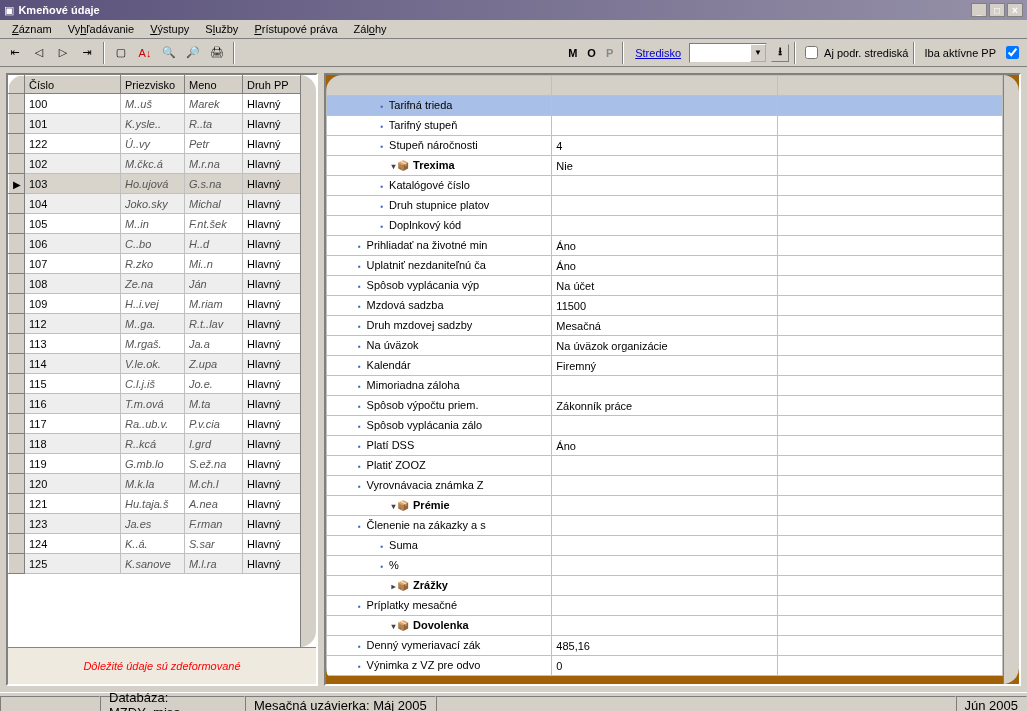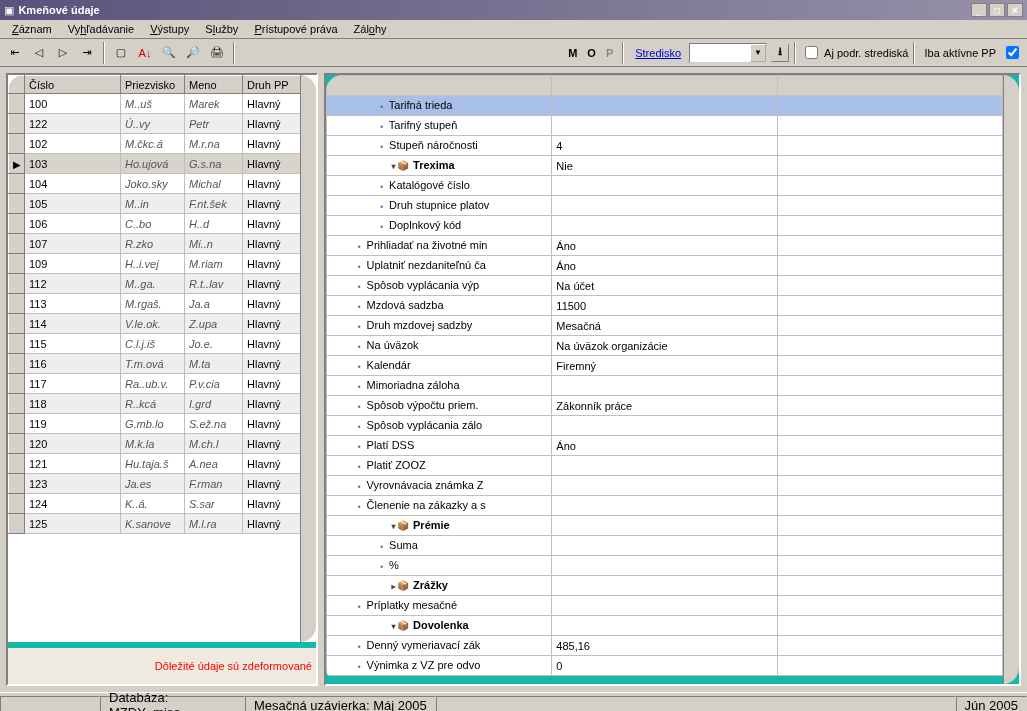--- a/index.html
+++ b/index.html
@@ -36,23 +36,23 @@
 .grid .rh { width: 16px; background: #d4d0c8; border: 1px solid; border-color: #fff #808080 #808080 #fff; }
 .grid .c1 { width: 96px; }
 .grid .c2 { width: 64px; }
 .grid .c3 { width: 58px; }
 .grid .c4 { width: 60px; }
 .grid tr:nth-child(even) td.cdata { background: #eeeeee; }
 .grid tr:nth-child(odd) td.cdata { background: #ffffff; }
 .grid tr.sel td.cdata { background: #d8d4cc; }
 .grid .arrow { color: black; font-size: 10px; }
 .obf { filter: blur(0.4px); color: #555; font-style: italic; }
-.footer-left { background: #eeeae0; color: red; text-align: right; padding: 12px 4px; border-top: 6px solid #14b8a6; }
-
-.rightpanel { flex: 1; display: flex; flex-direction: column; border: 2px solid; border-color: #808080 #fff #fff #808080; background: #14b8a6; align-items: flex-end; }
+.footer-left { background: #eeeae0; color: red; text-align: center; padding: 12px 4px; border-top: 1px solid #14b8a6; font-style: italic; }
+
+.rightpanel { flex: 1; display: flex; flex-direction: column; border: 2px solid; border-color: #808080 #fff #fff #808080; background: #a16207; align-items: flex-end; }
 .proptable { width: 100%; border-collapse: collapse; table-layout: fixed; }
 .proptable td { border: 1px solid #c0c0c0; padding: 1px 4px; height: 20px; white-space: nowrap; overflow: hidden; }
 .proptable .pc0 { width: 200px; }
 .proptable .pc1 { width: 200px; }
 .proptable .pc2 { width: 200px; }
 .ptop { background: #d4d0c8; height: 18px; }
 .prow { background: white; }
 .prow.sel .plabel, .prow.sel .pval, .prow.sel .pc2 { background: #a8c0e8; }
 .plabel { overflow: hidden; }
 .plabel.bold { font-weight: bold; padding-left: 40px; }
@@ -139,20 +139,27 @@
           <tbody id="left-body">
               <tr>
                 <td class="rh"></td>
                 <td class="cdata c1">100</td>
                 <td class="cdata c2"><span class="obf">M..uš</span></td>
                 <td class="cdata c3"><span class="obf">Marek</span></td>
                 <td class="cdata c4">Hlavný</td>
               </tr>
               <tr>
                 <td class="rh"></td>
+                <td class="cdata c1">101</td>
+                <td class="cdata c2"><span class="obf">K.ysle..</span></td>
+                <td class="cdata c3"><span class="obf">R..ta</span></td>
+                <td class="cdata c4">Hlavný</td>
+              </tr>
+              <tr>
+                <td class="rh"></td>
                 <td class="cdata c1">122</td>
                 <td class="cdata c2"><span class="obf">Ú..vy</span></td>
                 <td class="cdata c3"><span class="obf">Petr</span></td>
                 <td class="cdata c4">Hlavný</td>
               </tr>
               <tr>
                 <td class="rh"></td>
                 <td class="cdata c1">102</td>
                 <td class="cdata c2"><span class="obf">M.čkc.á</span></td>
                 <td class="cdata c3"><span class="obf">M.r.na</span></td>
@@ -184,20 +191,27 @@
                 <td class="cdata c1">106</td>
                 <td class="cdata c2"><span class="obf">C..bo</span></td>
                 <td class="cdata c3"><span class="obf">H..d</span></td>
                 <td class="cdata c4">Hlavný</td>
               </tr>
               <tr>
                 <td class="rh"></td>
                 <td class="cdata c1">107</td>
                 <td class="cdata c2"><span class="obf">R.zko</span></td>
                 <td class="cdata c3"><span class="obf">Mi..n</span></td>
+                <td class="cdata c4">Hlavný</td>
+              </tr>
+              <tr>
+                <td class="rh"></td>
+                <td class="cdata c1">108</td>
+                <td class="cdata c2"><span class="obf">Ze.na</span></td>
+                <td class="cdata c3"><span class="obf">Ján</span></td>
                 <td class="cdata c4">Hlavný</td>
               </tr>
               <tr>
                 <td class="rh"></td>
                 <td class="cdata c1">109</td>
                 <td class="cdata c2"><span class="obf">H..i.vej</span></td>
                 <td class="cdata c3"><span class="obf">M.riam</span></td>
                 <td class="cdata c4">Hlavný</td>
               </tr>
               <tr>
@@ -405,26 +419,26 @@
                 <td class="plabel pc0"><span class="tree">&nbsp;&nbsp;&nbsp;&nbsp;</span><span class="bullet">▪</span> <span>Platiť ZOOZ</span></td>
                 <td class="pval pc1"></td>
                 <td class="pc2"></td>
               </tr>
               <tr class="prow">
                 <td class="plabel pc0"><span class="tree">&nbsp;&nbsp;&nbsp;&nbsp;</span><span class="bullet">▪</span> <span>Vyrovnávacia známka Z</span></td>
                 <td class="pval pc1"></td>
                 <td class="pc2"></td>
               </tr>
               <tr class="prow">
+                <td class="plabel pc0 bold"><span class="tree">&nbsp;&nbsp;&nbsp;&nbsp;</span><span class="triang">▾</span><span class="box3d">📦</span> <span>Prémie</span></td>
+                <td class="pval pc1"></td>
+                <td class="pc2"></td>
+              </tr>
+              <tr class="prow">
                 <td class="plabel pc0"><span class="tree">&nbsp;&nbsp;&nbsp;&nbsp;</span><span class="bullet">▪</span> <span>Členenie na zákazky a s</span></td>
-                <td class="pval pc1"></td>
-                <td class="pc2"></td>
-              </tr>
-              <tr class="prow">
-                <td class="plabel pc0 bold"><span class="tree">&nbsp;&nbsp;&nbsp;&nbsp;</span><span class="triang">▾</span><span class="box3d">📦</span> <span>Prémie</span></td>
                 <td class="pval pc1"></td>
                 <td class="pc2"></td>
               </tr>
               <tr class="prow">
                 <td class="plabel pc0"><span class="tree">&nbsp;&nbsp;&nbsp;&nbsp;&nbsp;&nbsp;&nbsp;&nbsp;</span><span class="bullet">▪</span> <span>Suma</span></td>
                 <td class="pval pc1"></td>
                 <td class="pc2"></td>
               </tr>
               <tr class="prow">
                 <td class="plabel pc0"><span class="tree">&nbsp;&nbsp;&nbsp;&nbsp;&nbsp;&nbsp;&nbsp;&nbsp;</span><span class="bullet">▪</span> <span>%</span></td>

